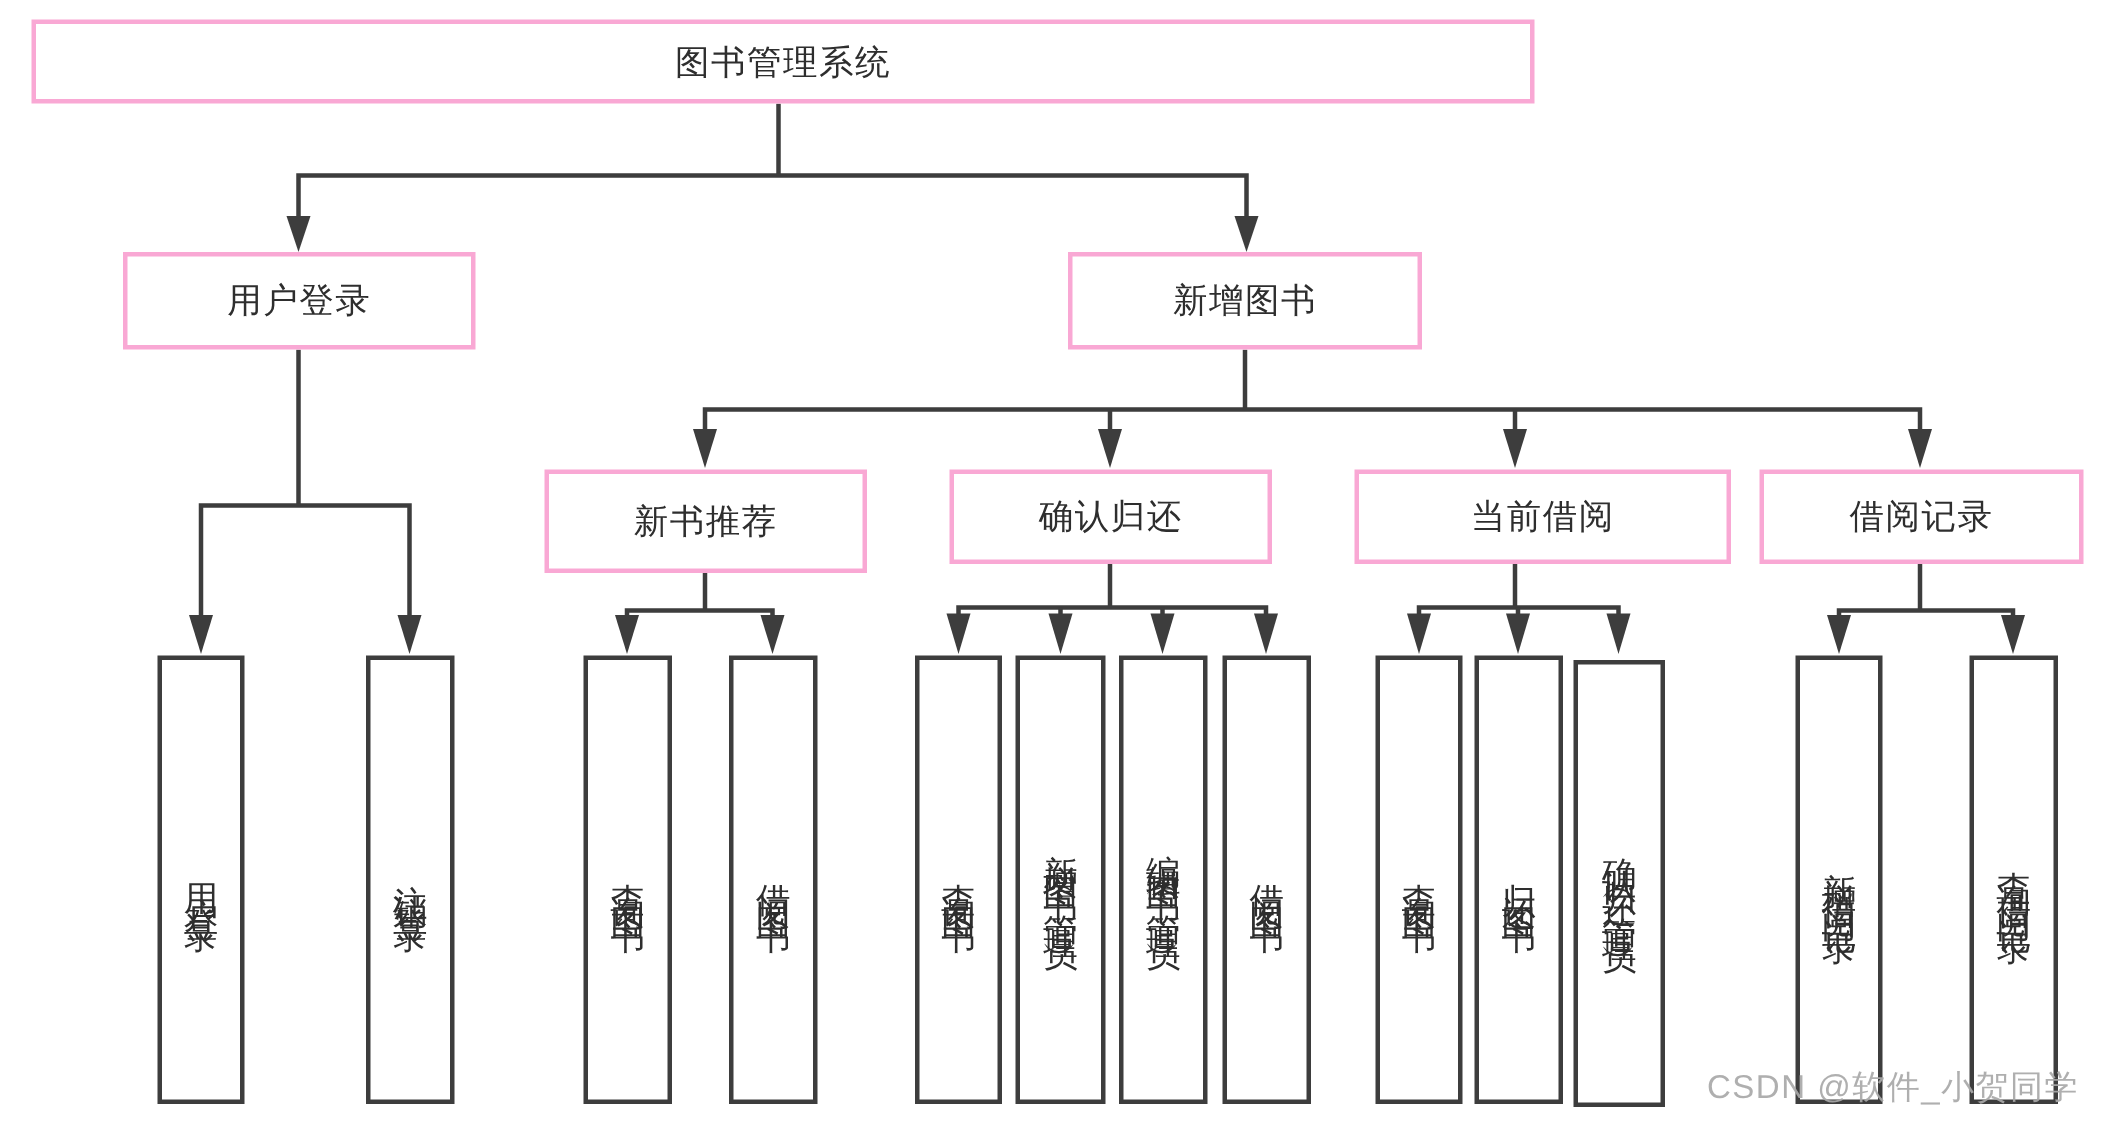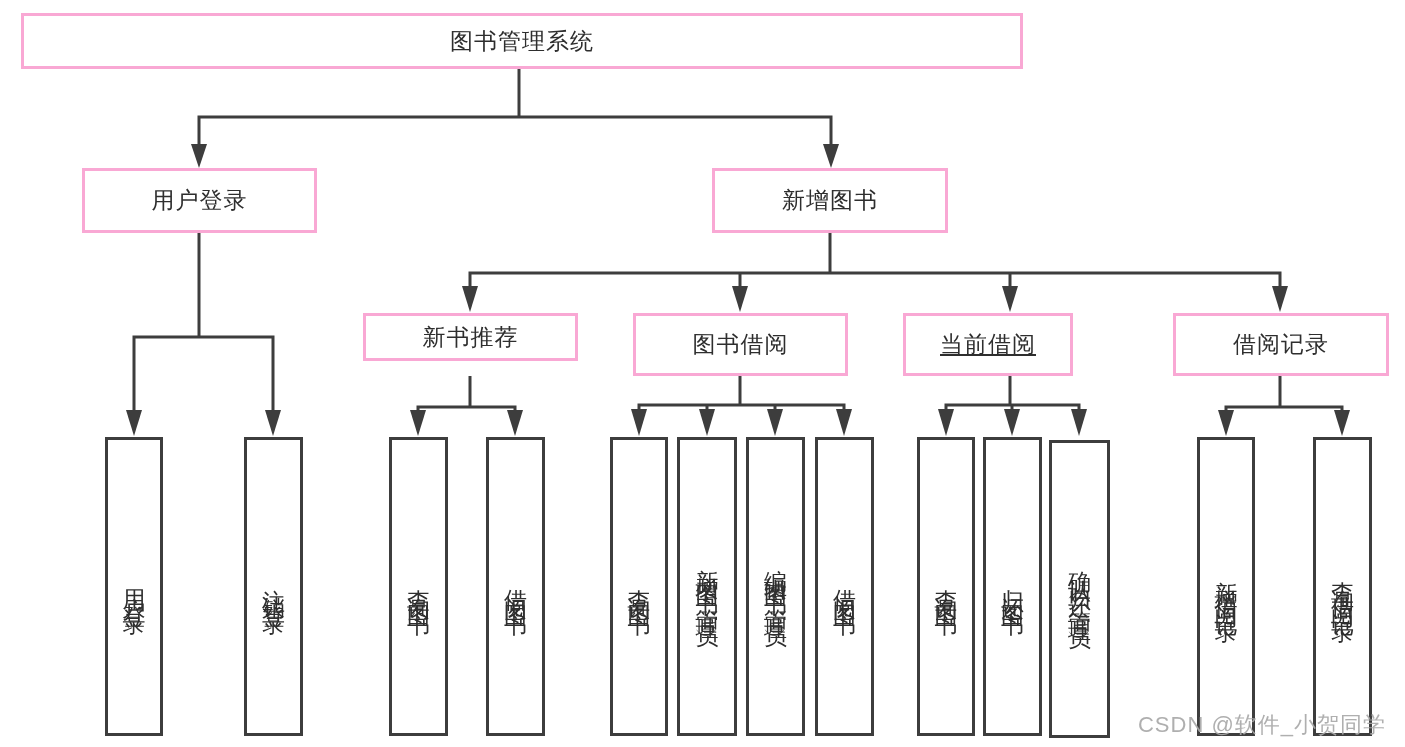--- a/index.html
+++ b/index.html
@@ -120,27 +120,27 @@
     <span>图书管理系统</span>
   </div>
 
   <div class="hbox" style="left:82px; top:168px; width:235px; height:65px;">
     <span>用户登录</span>
   </div>
   <div class="hbox" style="left:712px; top:168px; width:236px; height:65px;">
     <span>新增图书</span>
   </div>
 
-  <div class="hbox" style="left:363px; top:313px; width:215px; height:48px;">
+  <div class="hbox" style="left:363px; top:313px; width:215px; height:69px;">
     <span>新书推荐</span>
   </div>
   <div class="hbox" style="left:633px; top:313px; width:215px; height:63px;">
-    <span>图书借阅</span>
+    <span>确认归还</span>
   </div>
-  <div class="hbox" style="left:903px; top:313px; width:170px; height:63px;text-decoration:underline;">
+  <div class="hbox" style="left:903px; top:313px; width:251px; height:63px;">
     <span>当前借阅</span>
   </div>
   <div class="hbox" style="left:1173px; top:313px; width:216px; height:63px;">
     <span>借阅记录</span>
   </div>
 
   <div class="vbox" style="left:105px; top:437px; width:58px; height:299px;">
     <span>用户登录</span>
   </div>
   <div class="vbox" style="left:244px; top:437px; width:59px; height:299px;">

